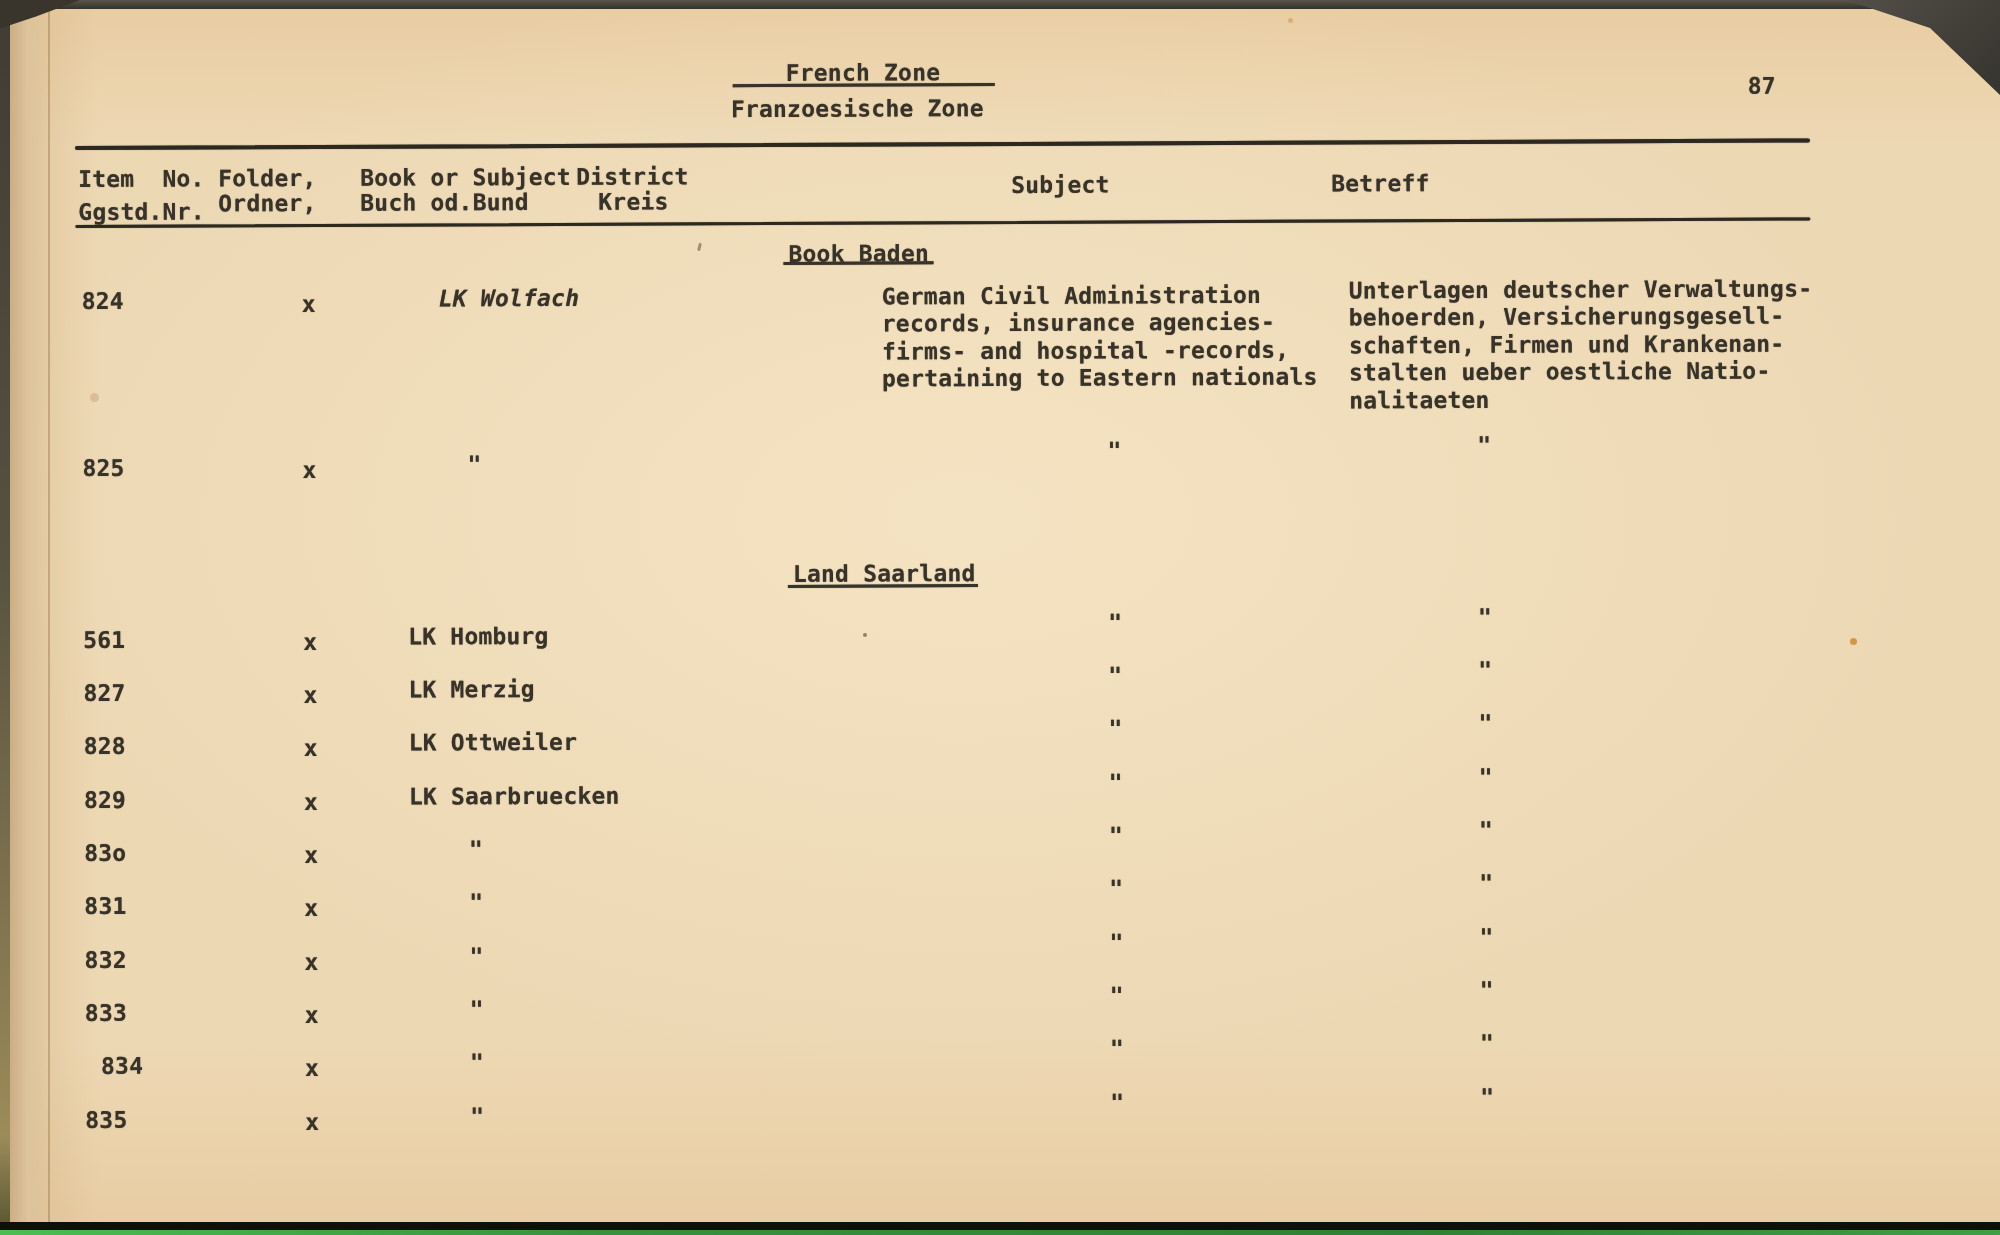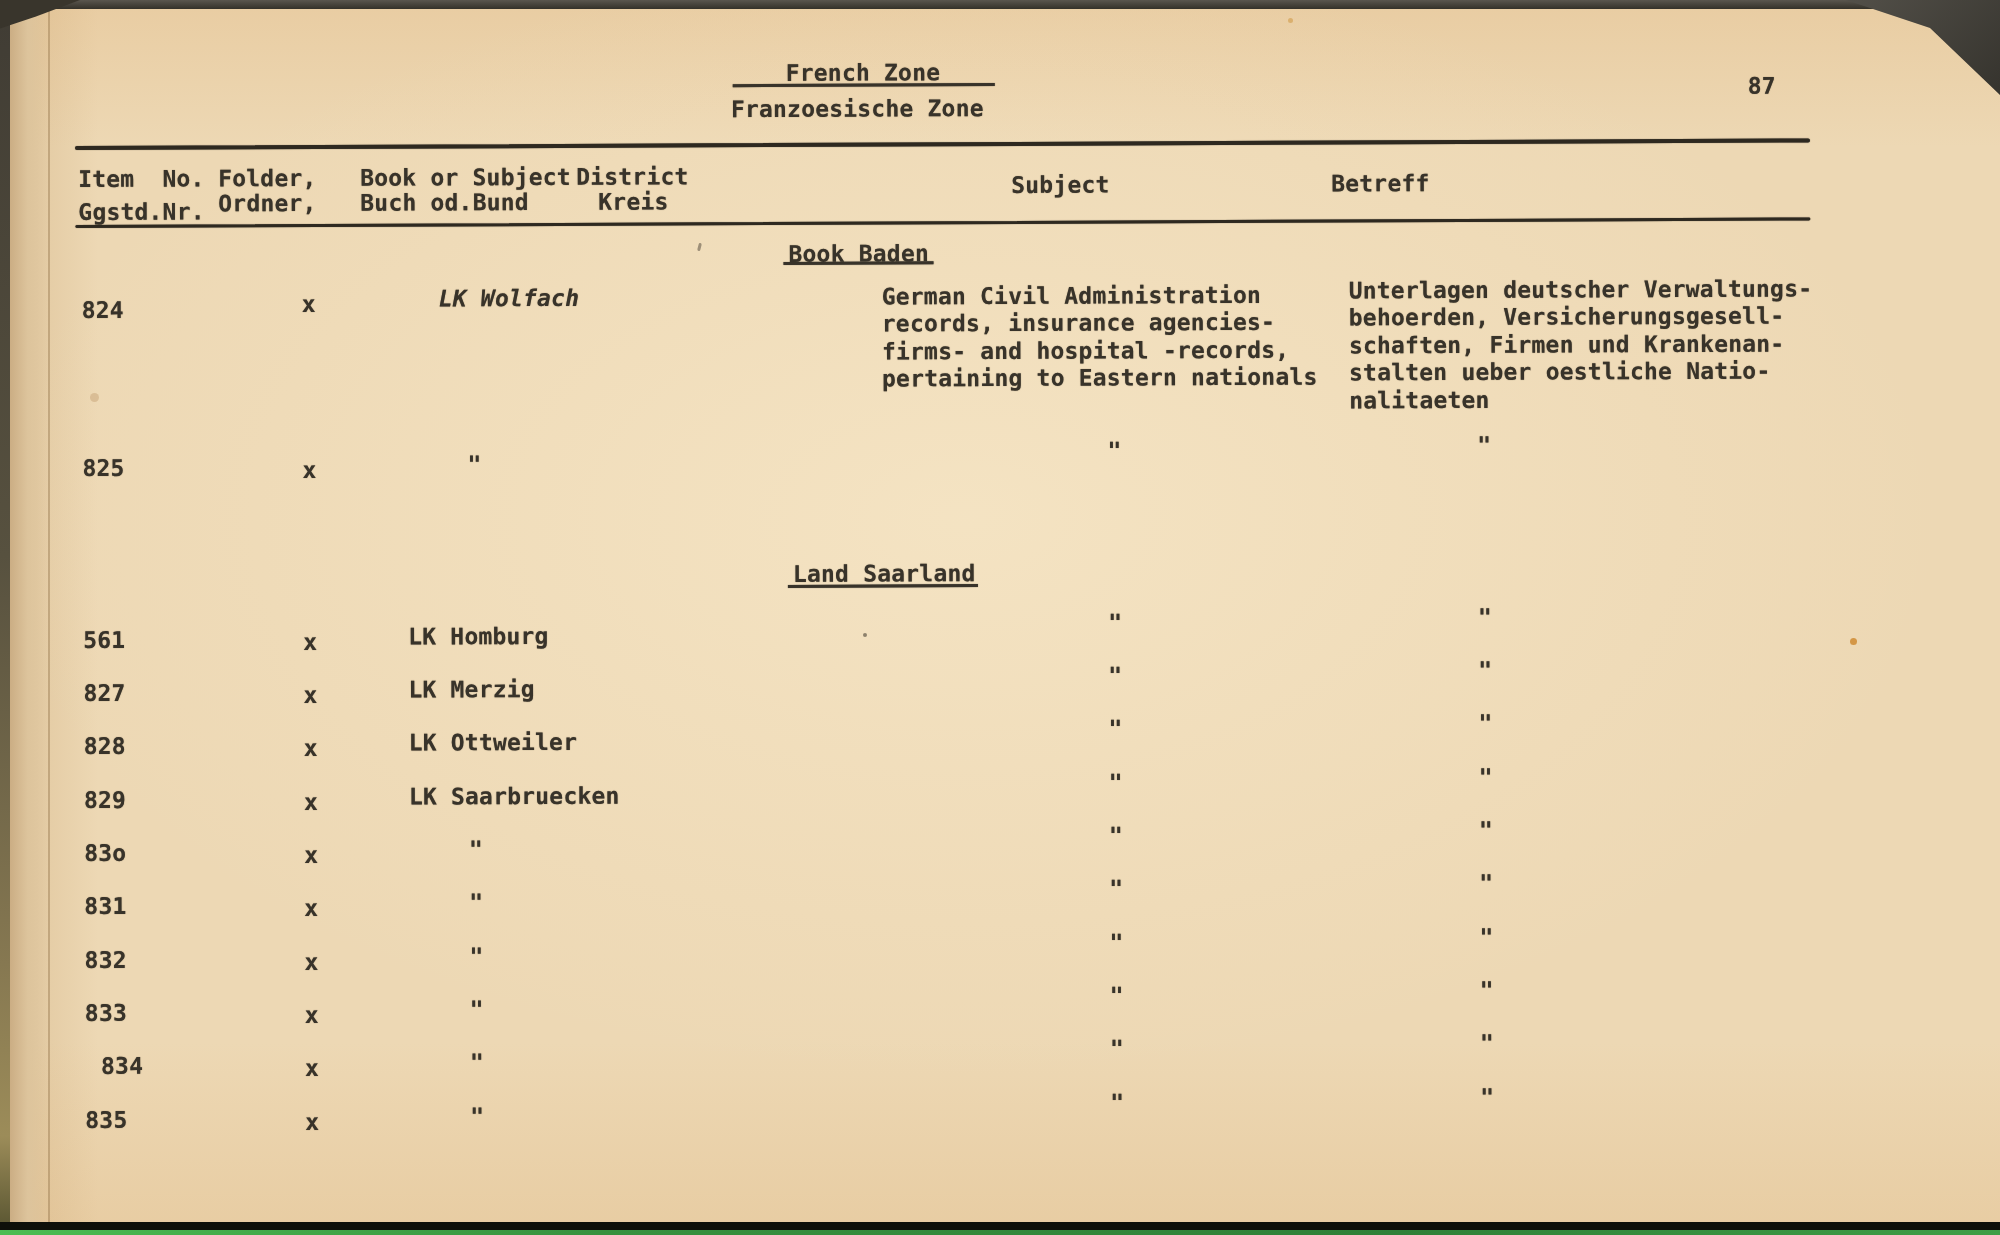--- a/index.html
+++ b/index.html
@@ -112,21 +112,21 @@
     <div class="t" style="left:578px;top:164px;text-align:center;">District</div>
     <div class="t" style="left:600px;top:189px;">Kreis</div>
     <div class="t" style="left:1013px;top:174px;">Subject</div>
     <div class="t" style="left:1333px;top:174px;">Betreff</div>
 
     <div class="rule" style="left:77px;top:221px;width:1735px;height:3px;"></div>
 
     <div id="rows-layer">
         <div class="t" style="left: 790px; top: 242px;">Book Baden</div>
         <div class="uline" style="left: 785px; top: 261px; width: 150px;"></div>
-        <div class="t" style="left: 83px; top: 295px;">824</div>
+        <div class="t" style="left: 83px; top: 286px;">824</div>
         <div class="t" style="left: 303px; top: 290px;">x</div>
         <div class="t" style="left: 440px; top: 285px; font-style: italic;">LK Wolfach</div>
         <div class="t block" style="left: 883px; top: 285px;"><div>German Civil Administration</div><div>records, insurance agencies-</div><div>firms- and hospital -records,</div><div>pertaining to Eastern nationals</div></div>
         <div class="t block" style="left: 1350px; top: 281px;"><div>Unterlagen deutscher Verwaltungs-</div><div>behoerden, Versicherungsgesell-</div><div>schaften, Firmen und Krankenan-</div><div>stalten ueber oestliche Natio-</div><div>nalitaeten</div></div>
         <div class="t" style="left: 83px; top: 453px;">825</div>
         <div class="t" style="left: 303px; top: 456px;">x</div>
         <div class="t" style="left: 468px; top: 451px;">"</div>
         <div class="t" style="left: 1108px; top: 440px;">"</div>
         <div class="t" style="left: 1478px; top: 436px;">"</div>
         <div class="t" style="left: 793px; top: 562px;">Land Saarland</div>

